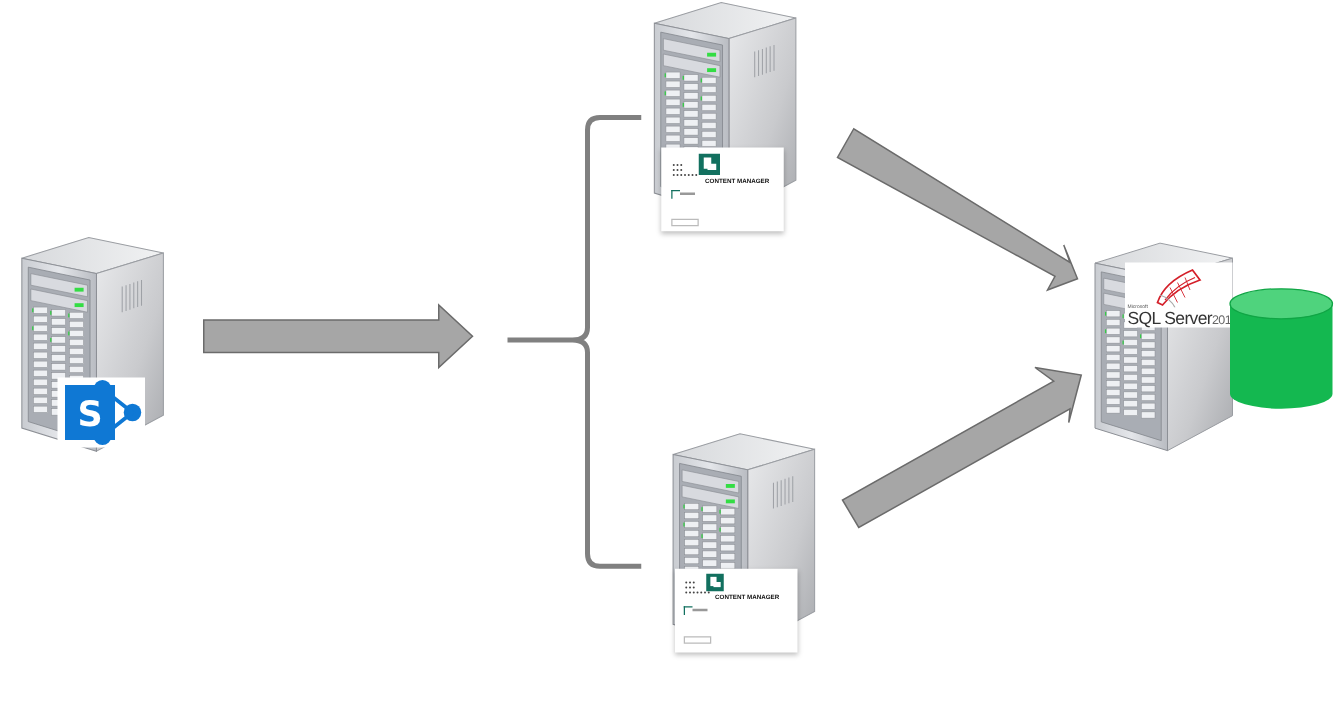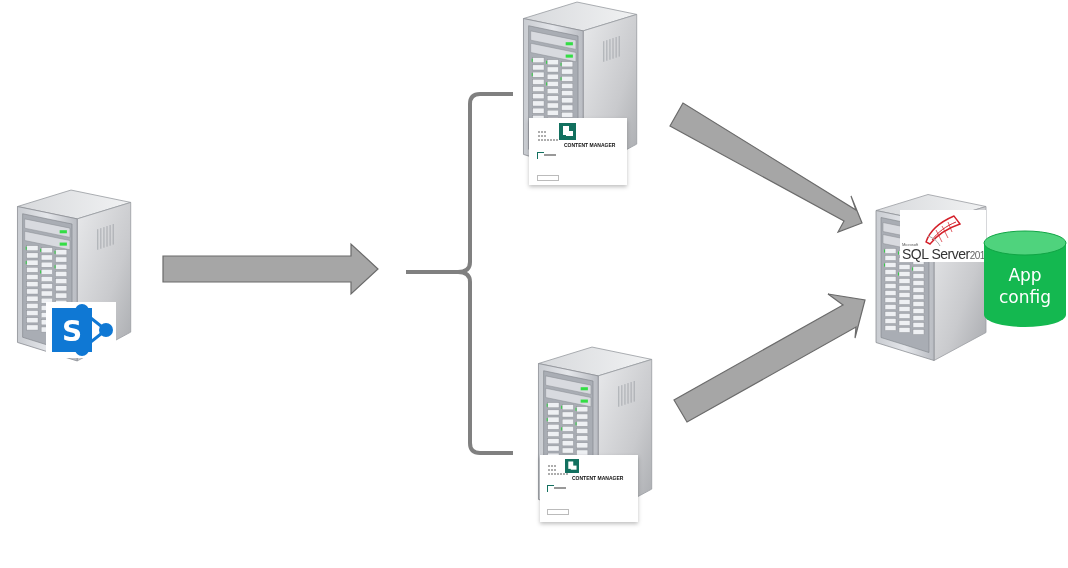--- a/index.html
+++ b/index.html
@@ -202,17 +202,13 @@
     </div>
   </div>
 </div>
 
 <div class="abs" style="left:982px;top:229px;width:86px;height:100px">
   <svg width="86" height="100" viewBox="0 0 86 100">
     <path d="M2,14 L2,86 A41,12 0 0 0 84,86 L84,14" fill="#14b850"></path>
     <ellipse cx="43" cy="14" rx="41" ry="12" fill="#4fd37d"></ellipse>
     <ellipse cx="43" cy="14" rx="41" ry="12" fill="none" stroke="#10a545" stroke-width="1"></ellipse>
   </svg>
-  <div class="db-text" style="left:0;top:35px;width:86px">
-    <div>App</div>
-    <div>config</div>
-  </div>
 </div>
 
 </body></html>

